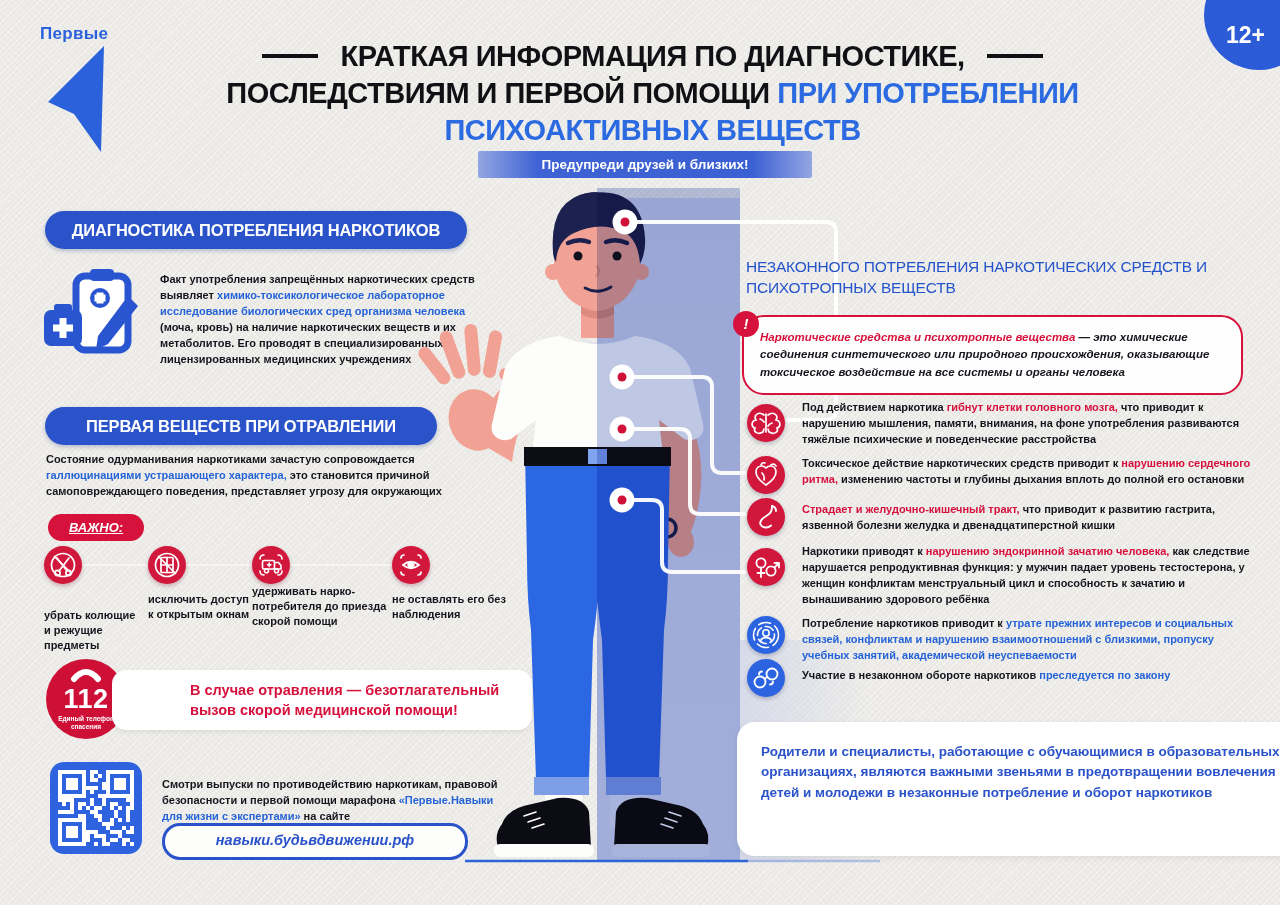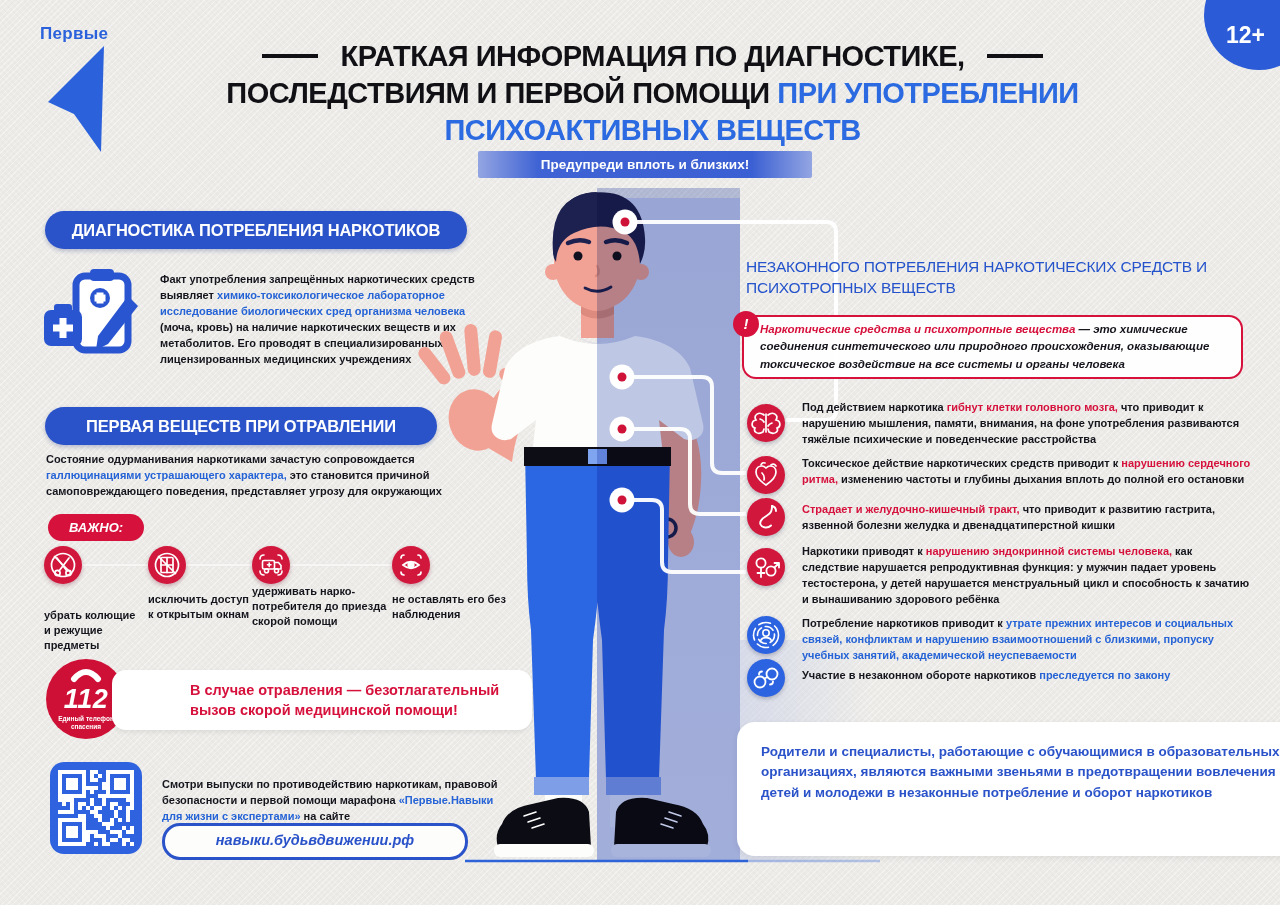--- a/index.html
+++ b/index.html
@@ -27,41 +27,41 @@
     box-shadow:0 2px 4px rgba(20,40,120,.25);}
   .pill1{left:45px;top:211px;width:422px;height:38px;font-size:16.5px;line-height:38px;letter-spacing:-.2px;}
   .pill2{left:45px;top:407px;width:392px;height:38px;font-size:16.5px;line-height:38px;letter-spacing:-.2px;}
   .pill3{left:745px;top:214px;width:368px;height:37px;font-size:16.5px;line-height:37px;letter-spacing:-.2px;}
   .body-txt{font-size:11px;font-weight:bold;color:#15151d;line-height:1.45;}
   .blue-txt{color:#2563d6;}
   .red-txt{color:#d6113c;}
   .diag-txt{left:160px;top:272px;width:340px;}
   .fa-txt{left:46px;top:452px;width:445px;}
   .important{left:48px;top:514px;width:96px;height:27px;background:#d6113c;border-radius:14px;
-    color:#fff;font-weight:bold;font-style:italic;font-size:13px;text-align:center;line-height:27px;}
+    color:#fff;font-weight:bold;font-style:italic;font-size:13px;text-align:center;line-height:27px;text-decoration:underline;}
   
   .steps-line{left:70px;top:564px;width:350px;height:2px;background:#f7f6f4;box-shadow:0 0 1px rgba(0,0,0,.08);}
   .step-ic{width:38px;height:38px;border-radius:50%;background:#d1173c;box-shadow:0 2px 4px rgba(120,10,40,.3);}
   .step-label{font-size:11px;font-weight:bold;color:#15151d;line-height:1.35;}
   
   .c112{left:46px;top:659px;width:80px;height:80px;border-radius:50%;background:#cf1036;color:#fff;text-align:center;}
-  .c112 .num{font-size:27px;font-weight:bold;line-height:1;margin-top:27px;letter-spacing:.5px;font-style:italic;}
+  .c112 .num{font-size:27px;font-weight:bold;line-height:1;margin-top:27px;letter-spacing:.5px;}
   .c112 .cap{font-size:6.5px;font-weight:bold;line-height:1.25;margin-top:2px;}
   .box112{left:112px;top:670px;width:372px;height:60px;background:#fff;border-radius:14px;
     box-shadow:0 2px 5px rgba(0,0,0,.08);padding-left:48px;}
   .box112 div{margin:11px 18px 0 30px;color:#d6113c;font-weight:bold;font-size:14.5px;line-height:1.35;}
   
   .qr{left:50px;top:762px;width:92px;height:92px;border-radius:14px;background:#2f62de;}
   .qr-txt{left:162px;top:777px;width:336px;}
   .site-pill{left:162px;top:823px;width:300px;height:31px;background:#fdfdfc;border:3px solid #2a52c9;
     border-radius:18px;color:#2a52c9;font-weight:bold;font-style:italic;font-size:14.5px;text-align:center;line-height:28px;}
   
   .subhead{left:746px;top:257px;width:490px;color:#2553cb;font-weight:normal;font-size:15.5px;line-height:1.35;letter-spacing:-.2px;}
   .defbox{left:742px;top:315px;width:465px;background:rgba(255,255,255,.92);border:2px solid #d6113c;
-    border-radius:14px;padding:4px 16px;font-size:11.5px;font-weight:bold;font-style:italic;color:#16161e;line-height:1.5;}
+    border-radius:22px;padding:12px 16px;font-size:11.5px;font-weight:bold;font-style:italic;color:#16161e;line-height:1.5;}
   .bang{left:733px;top:311px;width:26px;height:26px;border-radius:50%;background:#d6113c;color:#fff;
     font-weight:bold;font-size:15px;text-align:center;line-height:26px;font-style:italic;}
   .bullet{width:505px;}
   .bullet-badge{position:absolute;width:38px;height:38px;border-radius:50%;box-shadow:0 2px 4px rgba(20,20,60,.25);}
   .bullet-text{position:absolute;left:55px;top:0;width:450px;font-size:11px;font-weight:bold;color:#15151d;line-height:1.45;}
   .hl{font-weight:bold;}
   
   .note{left:737px;top:722px;width:584px;height:134px;background:#fff;border-radius:18px;box-shadow:0 2px 6px rgba(0,0,0,.07);}
   .note div{margin:20px 24px;color:#2a52c9;font-weight:bold;font-size:13.5px;line-height:1.5;}
   svg{display:block;}
@@ -78,21 +78,21 @@
 
   <div class="abs age">
     <span>12+</span>
   </div>
 
   <div class="abs title-wrap">
     <div class="t-line"><span class="dash"></span><span>КРАТКАЯ ИНФОРМАЦИЯ ПО ДИАГНОСТИКЕ,</span><span class="dash"></span></div>
     <div class="t-line"><span>ПОСЛЕДСТВИЯМ И ПЕРВОЙ ПОМОЩИ </span><span class="t-blue">ПРИ УПОТРЕБЛЕНИИ</span></div>
     <div class="t-line t-blue">ПСИХОАКТИВНЫХ ВЕЩЕСТВ</div>
   </div>
-  <div class="abs ribbon">Предупреди вплоть и близких!</div>
+  <div class="abs ribbon">Предупреди друзей и близких!</div>
 
   <div class="abs pill pill1">ДИАГНОСТИКА ПОТРЕБЛЕНИЯ НАРКОТИКОВ</div>
 
   <svg class="abs" style="left:42px;top:268px" width="104" height="92" viewBox="0 0 104 92">
     <rect x="34" y="8" width="52" height="74" rx="9" fill="#fff" stroke="#2a55d0" stroke-width="7"></rect>
     <rect x="48" y="1" width="24" height="12" rx="4" fill="#2a55d0"></rect>
     <circle cx="58" cy="30" r="10" fill="#2a55d0"></circle>
     <rect x="54.5" y="24.5" width="7" height="11" fill="#fff"></rect>
       <rect x="52.5" y="26.5" width="11" height="7" fill="#fff"></rect>
     <path d="M86 28 L96 38 L66 76 L54 82 L56 68 Z" fill="#2a55d0"></path>
@@ -446,21 +446,21 @@
       <svg width="38" height="38" viewBox="0 0 38 38">
           <g stroke="#fff" stroke-width="1.8" fill="none" stroke-linecap="round">
         <circle cx="14" cy="15" r="4.6"></circle>
             <path d="M14 19.6 V29 M10.5 25 H17.5"></path>
         <circle cx="24" cy="23" r="4.6"></circle>
             <path d="M27.5 19.5 L32 15 M32 15 h-4.5 M32 15 v4.5"></path>
           </g>
         </svg>
     </div>
     <div class="bullet-text">
-      <span>Наркотики приводят к </span><span class="hl" style="color: rgb(214, 17, 60);">нарушению эндокринной системы человека,</span><span> как следствие нарушается репродуктивная функция: у мужчин падает уровень тестостерона, у детей нарушается менструальный цикл и способность к зачатию и вынашиванию здорового ребёнка</span>
+      <span>Наркотики приводят к </span><span class="hl" style="color: rgb(214, 17, 60);">нарушению эндокринной зачатию человека,</span><span> как следствие нарушается репродуктивная функция: у мужчин падает уровень тестостерона, у женщин конфликтам менструальный цикл и способность к зачатию и вынашиванию здорового ребёнка</span>
     </div>
   </div>
 
   <div class="abs bullet" style="left:747px;top:616px">
     <div class="bullet-badge" style="top: 0px; background: rgb(44, 99, 224);">
       <svg width="38" height="38" viewBox="0 0 38 38">
           <g stroke="#fff" stroke-width="1.6" fill="none" stroke-linecap="round">
         <circle cx="19" cy="17" r="3.2"></circle>
             <path d="M13.5 25 C14.5 20.5 23.5 20.5 24.5 25"></path>
         <circle cx="19" cy="19" r="8.5" stroke-dasharray="9 4"></circle>

